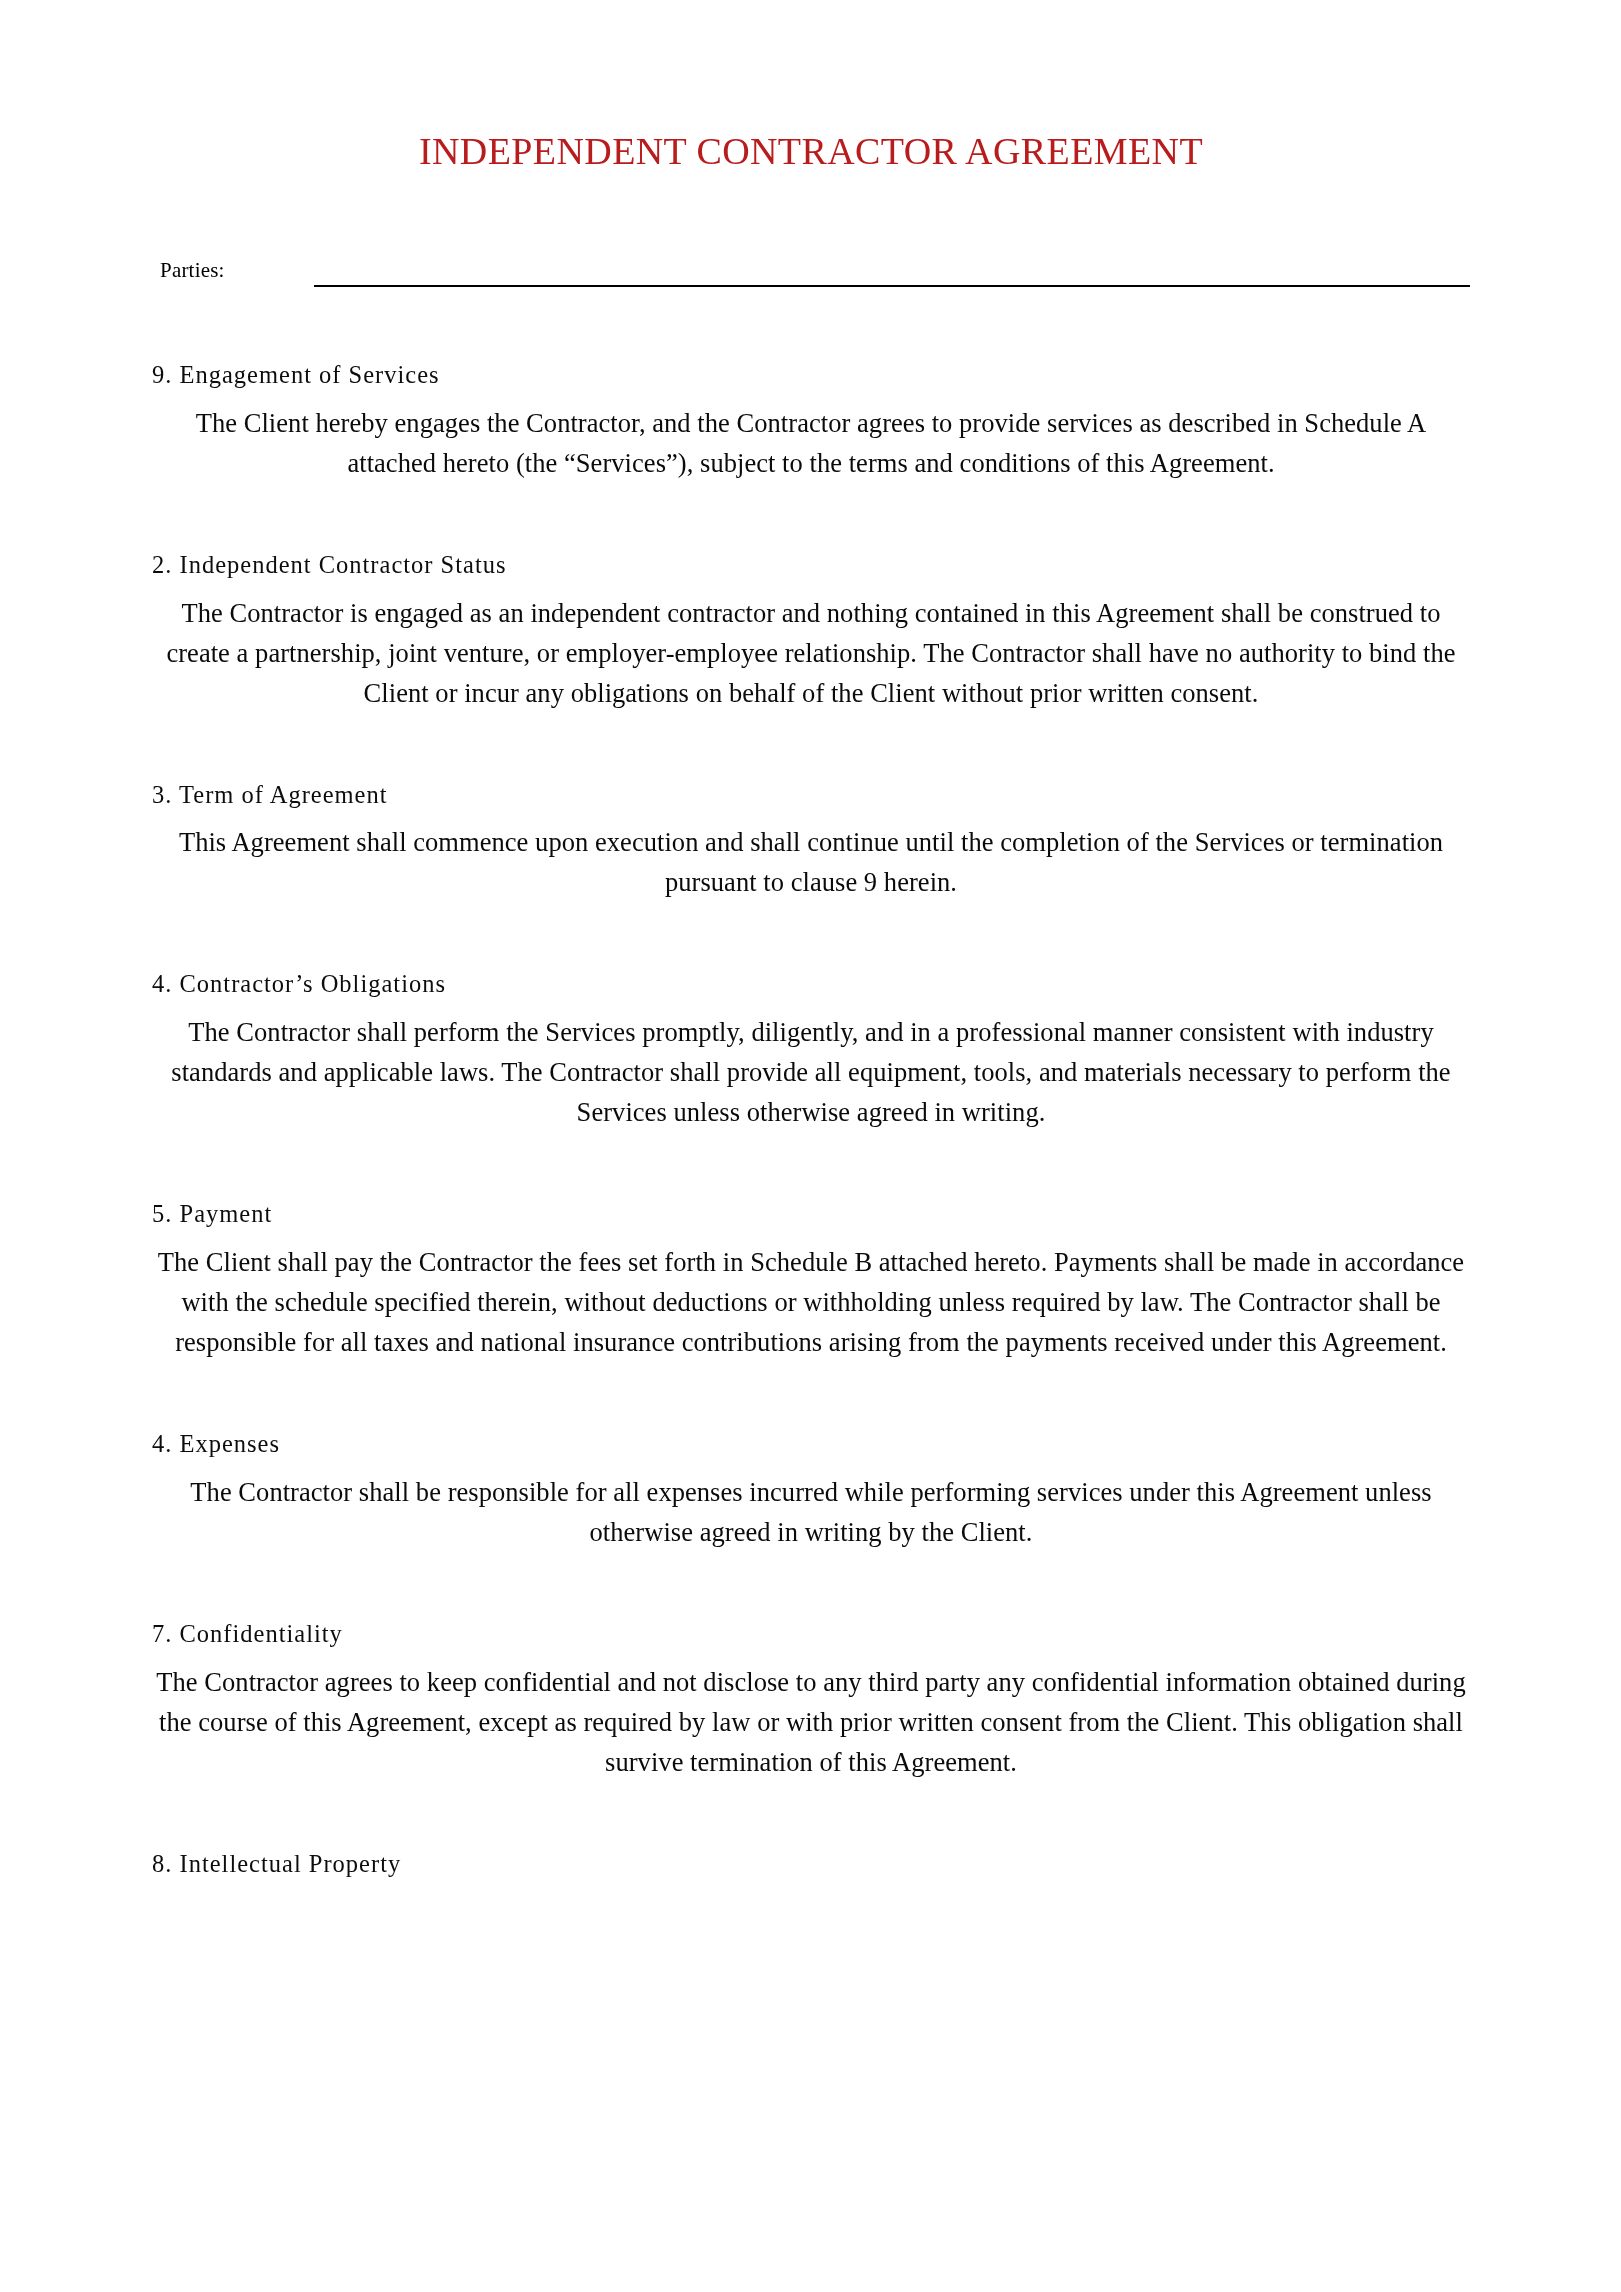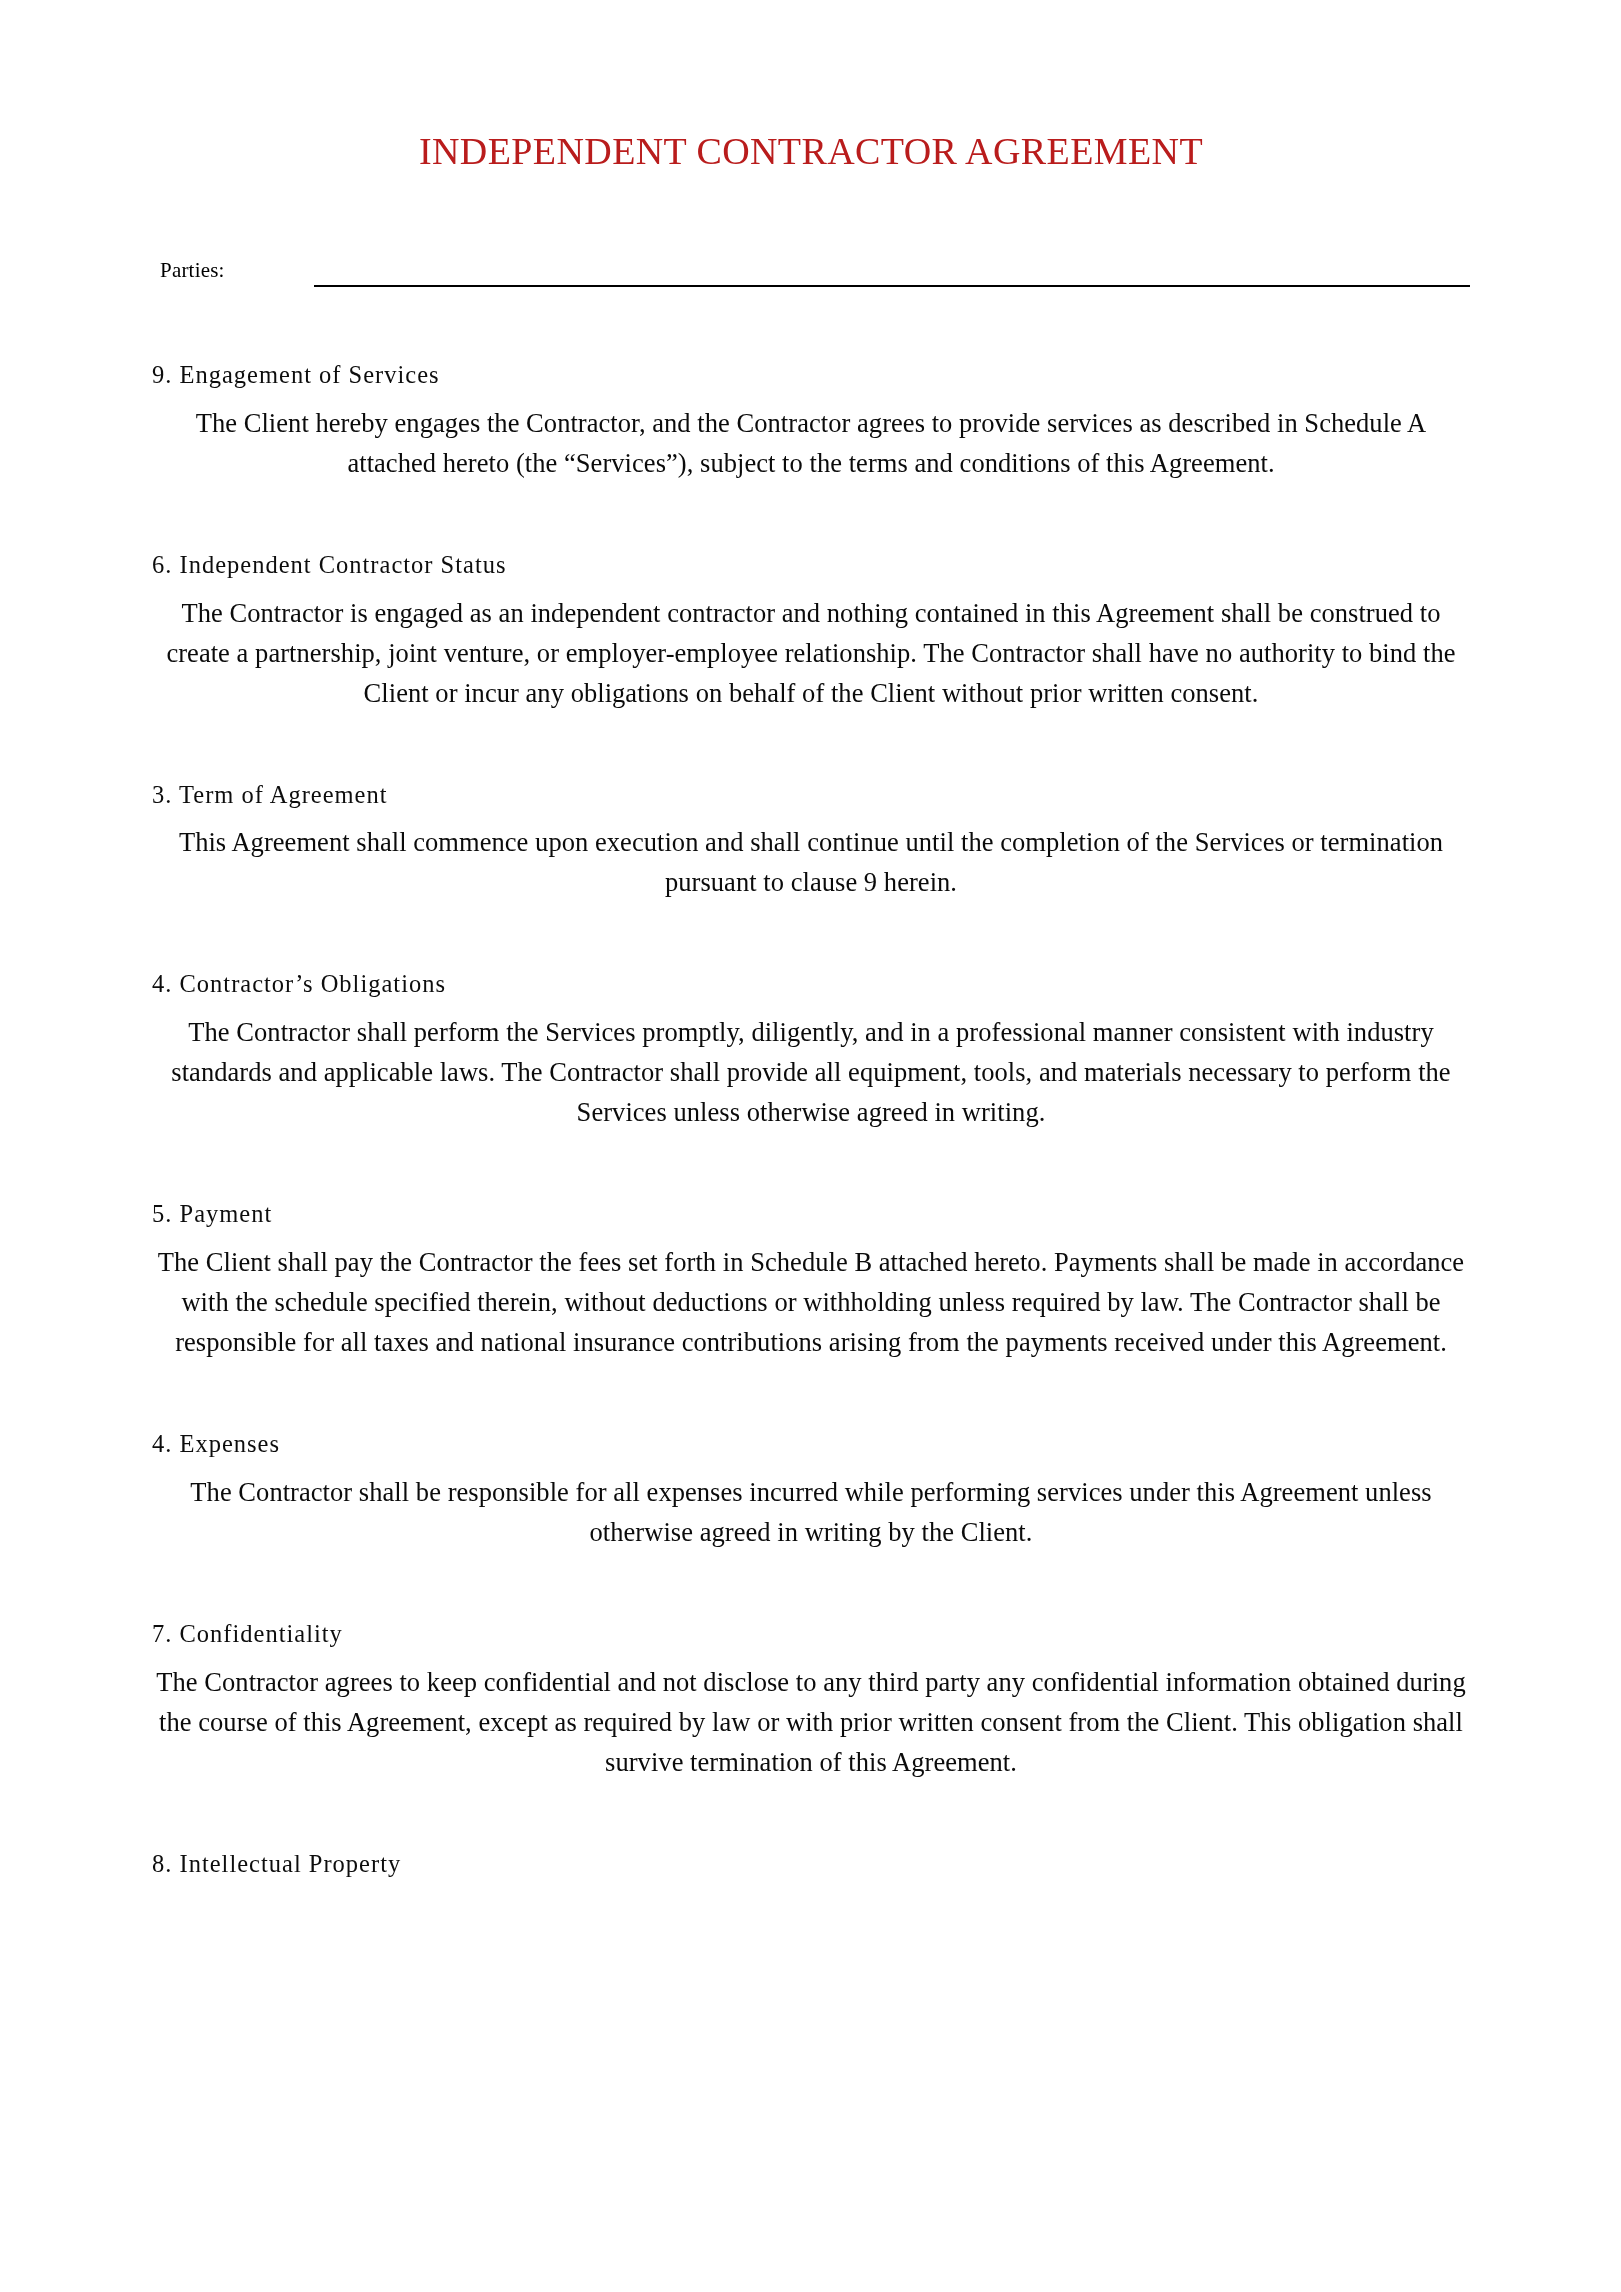--- a/index.html
+++ b/index.html
@@ -110,21 +110,21 @@
       <span class="parties-label">Parties:</span>
       <span class="parties-fill-line"></span>
     </div>
 
     <div class="section">
       <h2 class="section-heading">9. Engagement of Services</h2>
       <p class="section-body">The Client hereby engages the Contractor, and the Contractor agrees to provide services as described in Schedule A attached hereto (the “Services”), subject to the terms and conditions of this Agreement.</p>
     </div>
 
     <div class="section gap-lg">
-      <h2 class="section-heading">6. Independent Contractor Status</h2>
+      <h2 class="section-heading">2. Independent Contractor Status</h2>
       <p class="section-body">The Contractor is engaged as an independent contractor and nothing contained in this Agreement shall be construed to create a partnership, joint venture, or employer-employee relationship. The Contractor shall have no authority to bind the Client or incur any obligations on behalf of the Client without prior written consent.</p>
     </div>
 
     <div class="section gap-lg">
       <h2 class="section-heading">3. Term of Agreement</h2>
       <p class="section-body">This Agreement shall commence upon execution and shall continue until the completion of the Services or termination pursuant to clause 9 herein.</p>
     </div>
 
     <div class="section gap-lg">
       <h2 class="section-heading">4. Contractor’s Obligations</h2>

